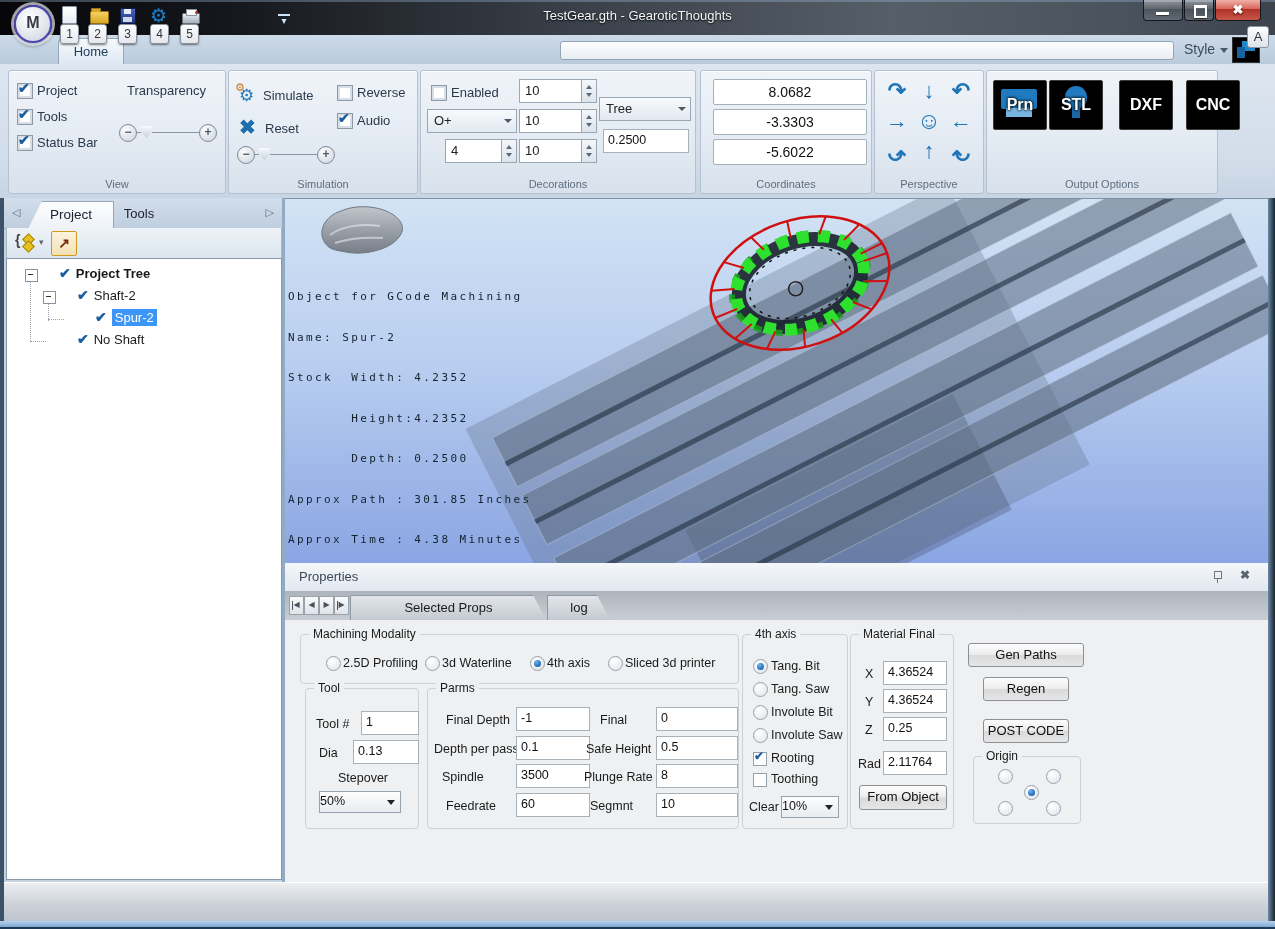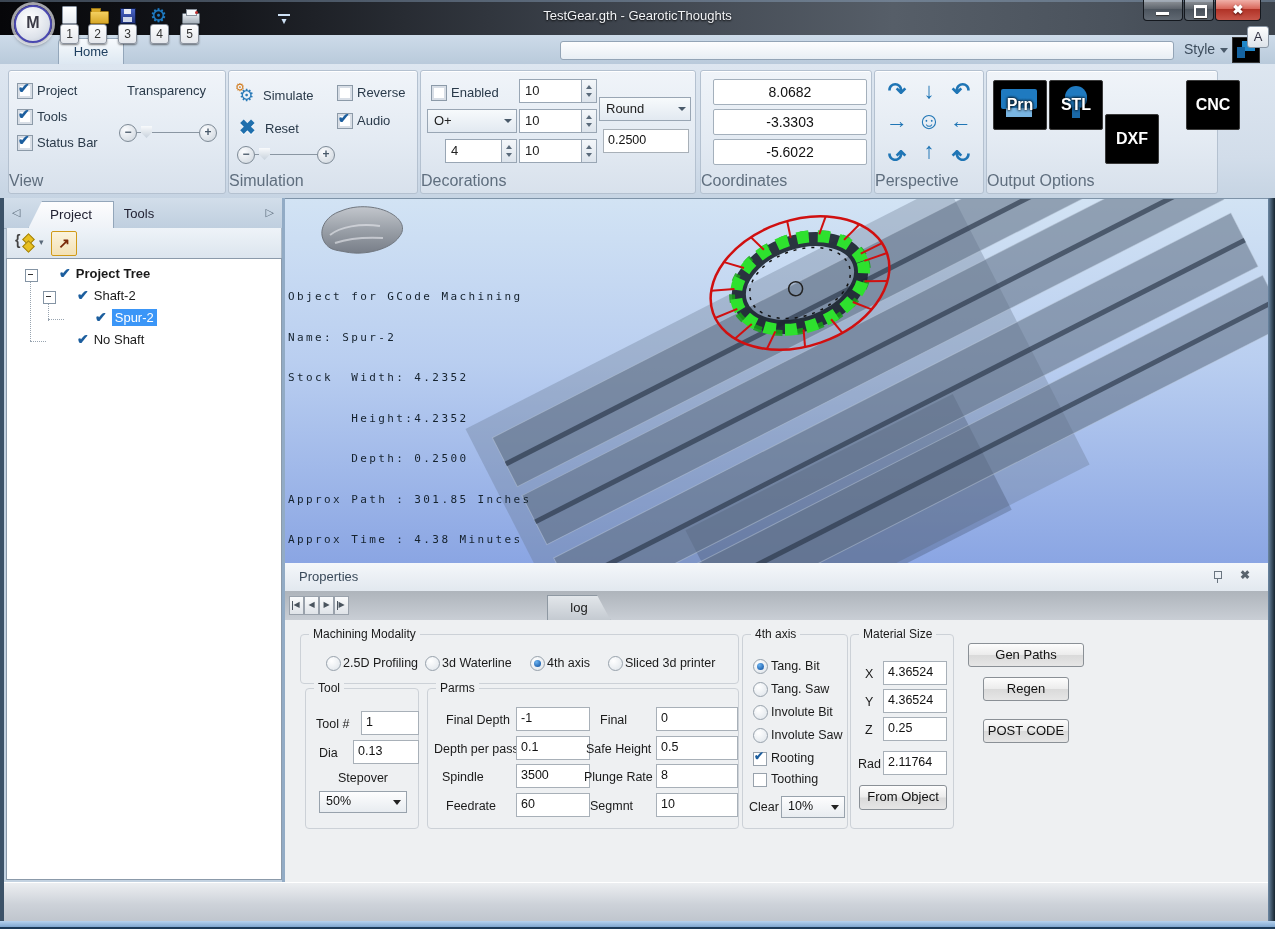--- a/index.html
+++ b/index.html
@@ -47,21 +47,21 @@
   .tri-dn{display:inline-block;width:0;height:0;border-left:4px solid transparent;border-right:4px solid transparent;border-top:5px solid #4a5a6a;vertical-align:middle;margin-left:5px;}
   .styleicon{position:absolute;left:1232px;top:2px;width:26px;height:24px;background:#000;border:1px solid #333;}
   .styleicon::before{content:"";position:absolute;left:9px;top:3px;width:13px;height:10px;background:#1f86c8;}
   .styleicon::after{content:"";position:absolute;left:4px;top:9px;width:8px;height:11px;background:#1563a0;}
   .abox{position:absolute;left:1247px;top:26px;width:20px;height:20px;background:linear-gradient(#fefefe,#dde3ea);border:1px solid #8a96a4;border-radius:3px;
     text-align:center;line-height:19px;font-size:13px;color:#334;z-index:7;}
   
   .ribbon{position:absolute;left:0;top:64px;width:1275px;height:134px;background:linear-gradient(#dde6f0,#d2ddea 70%,#c6d4e3);border-bottom:1px solid #a3b2c2;}
   .rgroup{position:absolute;top:6px;height:122px;border:1px solid #b4c1d0;border-radius:3px;
     background:linear-gradient(#f0f4f9,#e4ebf3 55%,#d8e1ec);box-shadow:inset 0 1px 0 #fff;}
-  .rglabel{position:absolute;left:0;right:0;bottom:3px;font-size:16px;color:#5f6e7e;}
+  .rglabel{position:absolute;left:0;right:0;bottom:3px;text-align:center;font-size:11px;color:#5f6e7e;}
   .cb{position:absolute;width:14px;height:14px;background:#fff;border:1px solid #8c9aa8;box-shadow:0 0 0 2px #d8dee6 inset;}
   .cb .ck{position:absolute;left:0px;top:-4px;font-size:14px;font-weight:bold;color:#1c5e9e;}
   .clabel{position:absolute;font-size:13px;color:#2a3a4a;white-space:nowrap;}
   .slider{position:absolute;height:18px;}
   .scirc{position:absolute;top:1px;width:16px;height:16px;border-radius:50%;border:1px solid #7e8a96;
     background:radial-gradient(circle at 35% 30%,#fbfcfe,#ccd4dc);text-align:center;line-height:14px;font-size:12px;color:#4a5a6a;font-weight:bold;}
   .strack{position:absolute;top:9px;height:1px;background:#8a96a2;}
   .shandle{position:absolute;top:3px;width:11px;height:12px;background:linear-gradient(#f8fafc,#c8d2dc);
     clip-path:polygon(0 0,100% 0,100% 55%,50% 100%,0 55%);box-shadow:0 0 1px #667;}
   .bigx{font-size:20px;font-weight:bold;color:#1f6fad;text-shadow:0 1px 1px #fff;}
@@ -129,21 +129,21 @@
   .ttab.active{background:#eef0f2;font-weight:bold;font-size:13.5px;z-index:3;}
   .pbody{position:absolute;left:0;top:57px;width:983px;height:262px;background:#eef0f2;}
   .gbox{position:absolute;border:1px solid #ccd1d7;border-radius:4px;}
   .glabel{position:absolute;top:-8px;left:8px;background:#eef0f2;padding:0 4px;font-size:12px;color:#1a1a1a;white-space:nowrap;}
   .rad{position:absolute;width:13px;height:13px;border-radius:50%;border:1px solid #98a2ac;background:radial-gradient(circle at 35% 30%,#fff,#dde3e9);}
   .rad.sel::after{content:"";position:absolute;left:3px;top:3px;width:7px;height:7px;border-radius:50%;background:radial-gradient(circle at 35% 30%,#6ab2f0,#0a4a9a);}
   .plabel{position:absolute;font-size:12.5px;color:#1a1a1a;white-space:nowrap;}
   .tfield{position:absolute;height:20px;background:#fff;border:1px solid #a8b0b8;font-size:12.5px;color:#111;padding:1px 4px;line-height:19px;overflow:hidden;white-space:nowrap;}
   .chk2{position:absolute;width:12px;height:12px;background:#fff;border:1px solid #98a2ac;}
   .chk2 .ck{position:absolute;left:0;top:-4px;font-size:12px;font-weight:bold;color:#1c5e9e;}
-  .pdd{position:absolute;height:20px;background:linear-gradient(#fdfdfe,#e8ecf0);border:1px solid #98a2ac;font-size:12.5px;color:#111;line-height:19px;padding-left:6px;}
+  .pdd{position:absolute;height:20px;background:linear-gradient(#fdfdfe,#e8ecf0);border:1px solid #98a2ac;font-size:12.5px;color:#111;line-height:19px;}
   .pdd .arr{position:absolute;right:5px;top:8px;border-left:4px solid transparent;border-right:4px solid transparent;border-top:5px solid #222;}
   .pbtn{position:absolute;background:linear-gradient(#fdfdfd,#ececec 48%,#dadada 52%,#e6e6e6);border:1px solid #8a9096;border-radius:3px;
      font-size:13px;color:#111;text-align:center;}
   
   .statusbar{position:absolute;left:0;top:882px;width:1275px;height:39px;background:linear-gradient(#eceef1,#cdd2d9 55%,#bfc5cd);border-top:1px solid #fff;}
   .bottomedge{position:absolute;left:0;top:921px;width:1275px;height:8px;background:linear-gradient(#b6d2ee,#7fa6cf);border-bottom:2px solid #1c3a58;box-sizing:border-box;}
   .sideL{position:absolute;left:0;top:198px;width:4px;height:723px;background:linear-gradient(to right,#16242f,#5c7astro);background:#3c5268;}
   .sideR{position:absolute;right:0;top:198px;width:7px;height:723px;background:linear-gradient(to left,#16242f,#6c88a4);}
 </style>
 </head>
@@ -250,21 +250,21 @@
         </div>
       <div class="rdd" style="left:6px;top:38px;width:88px;">
           <span class="val">O+</span>
           <span class="arr"></span>
         </div>
       <div class="spin" style="left:98px;top:38px;width:76px;">
           <span class="val">10</span>
           <span class="btns"></span>
         </div>
       <div class="rdd" style="left:178px;top:26px;width:90px;">
-          <span class="val">Round</span>
+          <span class="val">Tree</span>
           <span class="arr"></span>
         </div>
       <div class="spin" style="left:24px;top:68px;width:70px;">
           <span class="val">4</span>
           <span class="btns"></span>
         </div>
       <div class="spin" style="left:98px;top:68px;width:76px;">
           <span class="val">10</span>
           <span class="btns"></span>
         </div>
@@ -288,21 +288,21 @@
       <div class="pcell" style="left:70px;top:36px;">←</div>
       <div class="pcell flipv" style="left:6px;top:66px;">↷</div>
       <div class="pcell" style="left:38px;top:66px;">↑</div>
       <div class="pcell flipv" style="left:70px;top:66px;">↶</div>
       <div class="rglabel">Perspective</div>
     </div>
 
     <div class="rgroup" style="left:986px;width:230px;">
       <div class="outbtn" style="left:6px;"><div class="prn-ic"></div><span>Prn</span></div>
       <div class="outbtn" style="left:62px;"><div class="stl-ic"></div><span>STL</span></div>
-      <div class="outbtn" style="left:118px;margin-top:34px;"><span>DXF</span></div>
+      <div class="outbtn" style="left:132px;"><span>DXF</span></div>
       <div class="outbtn" style="left:174px;margin-left:25px;"><span>CNC</span></div>
       <div class="rglabel">Output Options</div>
     </div>
   </div>
 
   <div class="content">
 
     <div class="lpanel">
       <div class="ptabrow">
         <div class="pnav" style="left:8px;">◁</div>
@@ -410,20 +410,21 @@
       <div class="phead">
         <span class="t">Properties</span>
         <span class="pinic"></span>
         <span class="closic">✖</span>
       </div>
       <div class="ptabstrip">
         <div class="navbtn endcap" style="left:4px;">◀</div>
         <div class="navbtn" style="left:19px;">◀</div>
         <div class="navbtn" style="left:34px;">▶</div>
         <div class="navbtn endcap" style="left:49px;">▶</div>
+        <div class="ttab" style="left:65px;width:195px;">Selected Props</div>
         <div class="ttab" style="left:262px;width:62px;">log</div>
       </div>
 
       <div class="pbody">
 
         <div class="gbox" style="left:15px;top:14px;width:437px;height:48px;">
           <span class="glabel">Machining Modality</span>
           <span class="rad" style="left:25px;top:21px;"></span>
           <span class="plabel" style="left:42px;top:21px;">2.5D Profiling</span>
           <span class="rad" style="left:124px;top:21px;"></span>
@@ -478,35 +479,43 @@
               <span class="ck">✔</span>
             </span>
           <span class="plabel" style="left:28px;top:116px;">Rooting</span>
           <span class="chk2" style="left:10px;top:138px;"></span>
           <span class="plabel" style="left:28px;top:137px;">Toothing</span>
           <span class="plabel" style="left:6px;top:165px;">Clear</span>
           <div class="pdd" style="left:38px;top:161px;width:56px;"><span>10%</span><span class="arr"></span></div>
         </div>
 
         <div class="gbox" style="left:565px;top:14px;width:102px;height:193px;">
-          <span class="glabel">Material Size</span>
+          <span class="glabel">Material Final</span>
           <span class="plabel" style="left:14px;top:32px;">X</span>
           <div class="tfield" style="left:32px;top:26px;width:54px;">4.36524</div>
           <span class="plabel" style="left:14px;top:60px;">Y</span>
           <div class="tfield" style="left:32px;top:54px;width:54px;">4.36524</div>
           <span class="plabel" style="left:14px;top:88px;">Z</span>
           <div class="tfield" style="left:32px;top:82px;width:54px;">0.25</div>
           <span class="plabel" style="left:7px;top:122px;">Rad</span>
           <div class="tfield" style="left:32px;top:116px;width:54px;">2.11764</div>
           <div class="pbtn" style="left:8px;top:150px;width:86px;height:23px;line-height:22px;">From Object</div>
         </div>
 
         <div class="pbtn" style="left:683px;top:23px;width:114px;height:22px;line-height:21px;">Gen Paths</div>
         <div class="pbtn" style="left:698px;top:57px;width:84px;height:22px;line-height:21px;">Regen</div>
         <div class="pbtn" style="left:698px;top:99px;width:84px;height:22px;line-height:21px;">POST CODE</div>
+        <div class="gbox" style="left:688px;top:136px;width:106px;height:66px;">
+          <span class="glabel">Origin</span>
+          <span class="rad" style="left:24px;top:12px;"></span>
+          <span class="rad" style="left:72px;top:12px;"></span>
+          <span class="rad sel" style="left:50px;top:28px;"></span>
+          <span class="rad" style="left:24px;top:44px;"></span>
+          <span class="rad" style="left:72px;top:44px;"></span>
+        </div>
       </div>
     </div>
   </div>
 
   <div class="statusbar"></div>
   <div class="bottomedge"></div>
   <div class="sideL"></div>
   <div class="sideR"></div>
 </div>
 

